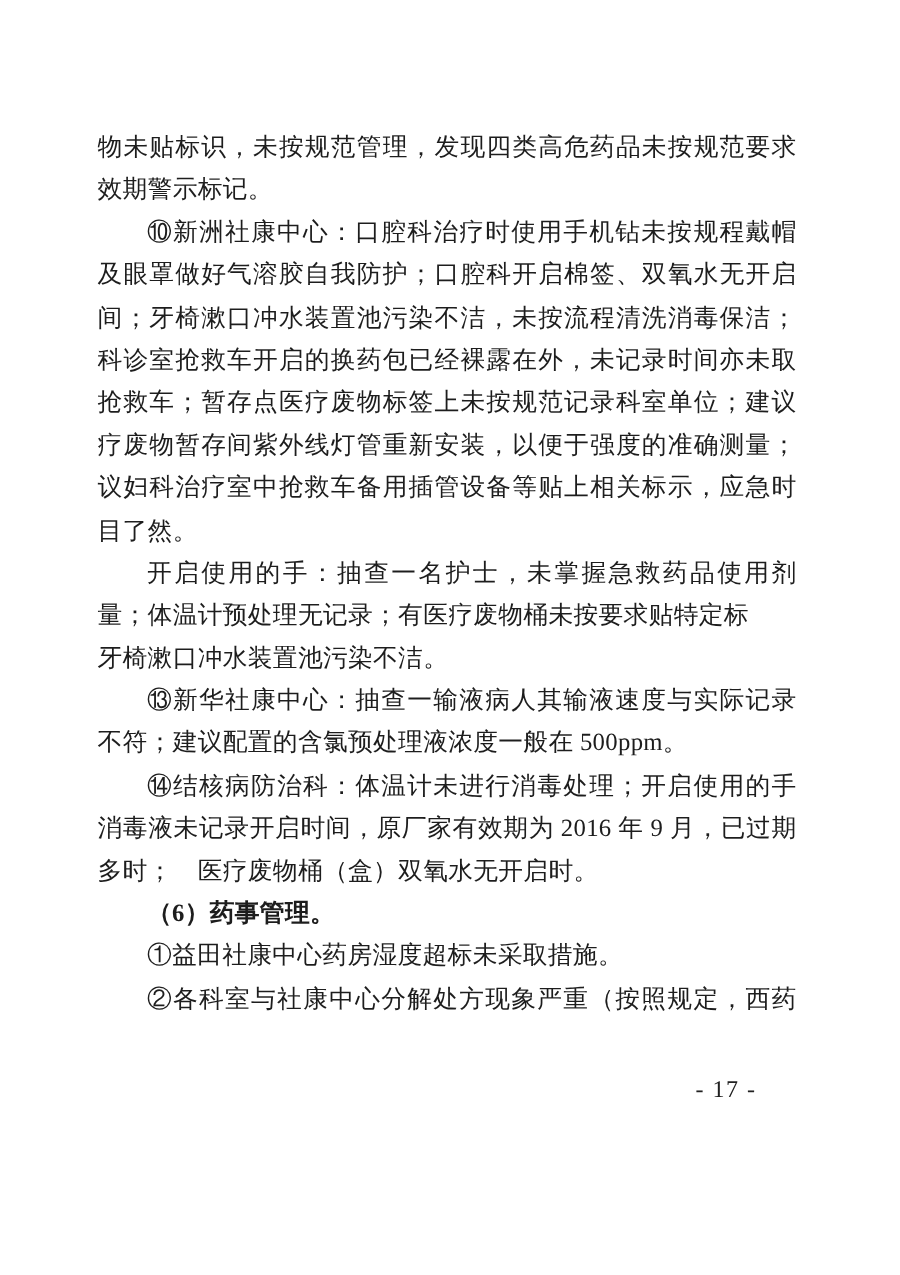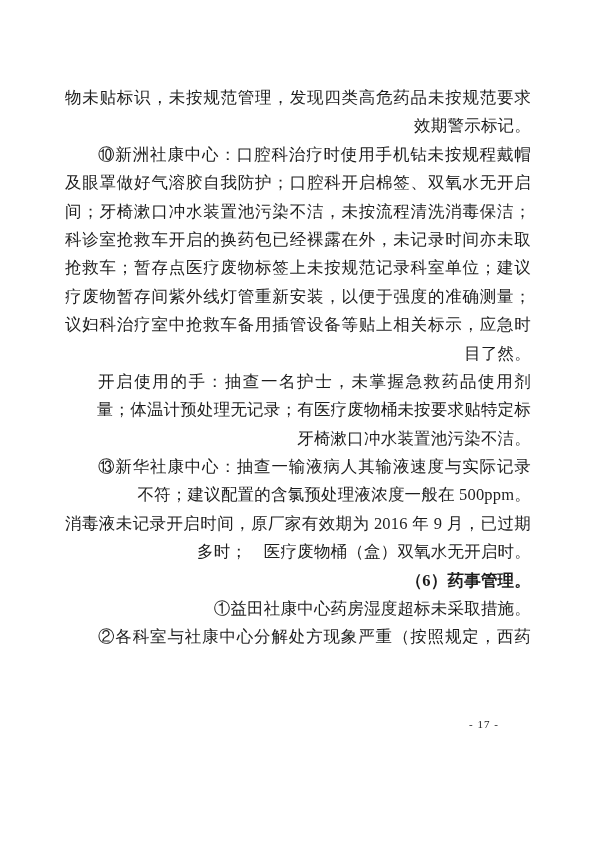--- a/index.html
+++ b/index.html
@@ -22,40 +22,40 @@
     left: 65px;
     top: 84px;
     width: 466px;
   }
   .line {
     font-size: 16.5px;
     line-height: 28.4px;
     height: 28.4px;
     overflow: hidden;
     white-space: normal;
-    text-align: right;
+    text-align: left;
     letter-spacing: 0.2px;
   }
   .line.fill {
     text-align: justify;
     text-align-last: justify;
   }
   .line.indent {
     text-indent: 33px;
   }
   .line.bold {
     font-weight: bold;
   }
   .page-number {
     position: absolute;
     left: 448px;
     top: 718px;
     width: 72px;
     text-align: center;
-    font-size: 11px;
+    font-size: 16px;
     letter-spacing: 1px;
     color: #222222;
   }
 </style>
 </head>
 <body>
 
 <div class="page">
   <div class="body-text">
     <div class="line fill">物未贴标识，未按规范管理，发现四类高危药品未按规范要求作</div>
@@ -66,20 +66,21 @@
     <div class="line fill">科诊室抢救车开启的换药包已经裸露在外，未记录时间亦未取出</div>
     <div class="line fill">抢救车；暂存点医疗废物标签上未按规范记录科室单位；建议医</div>
     <div class="line fill">疗废物暂存间紫外线灯管重新安装，以便于强度的准确测量；建</div>
     <div class="line fill">议妇科治疗室中抢救车备用插管设备等贴上相关标示，应急时一</div>
     <div class="line">目了然。</div>
     <div class="line indent fill">开启使用的手：抽查一名护士，未掌握急救药品使用剂</div>
     <div class="line">量；体温计预处理无记录；有医疗废物桶未按要求贴特定标识。</div>
     <div class="line">牙椅漱口冲水装置池污染不洁。</div>
     <div class="line indent fill">⑬新华社康中心：抽查一输液病人其输液速度与实际记录</div>
     <div class="line">不符；建议配置的含氯预处理液浓度一般在 500ppm。</div>
+    <div class="line indent fill">⑭结核病防治科：体温计未进行消毒处理；开启使用的手</div>
     <div class="line fill">消毒液未记录开启时间，原厂家有效期为 2016 年 9 月，已过期</div>
     <div class="line">多时；　医疗废物桶（盒）双氧水无开启时。</div>
     <div class="line indent bold">（6）药事管理。</div>
     <div class="line indent">①益田社康中心药房湿度超标未采取措施。</div>
     <div class="line indent fill">②各科室与社康中心分解处方现象严重（按照规定，西药可</div>
   </div>
   <div class="page-number">- 17 -</div>
 </div>
 
 </body></html>

